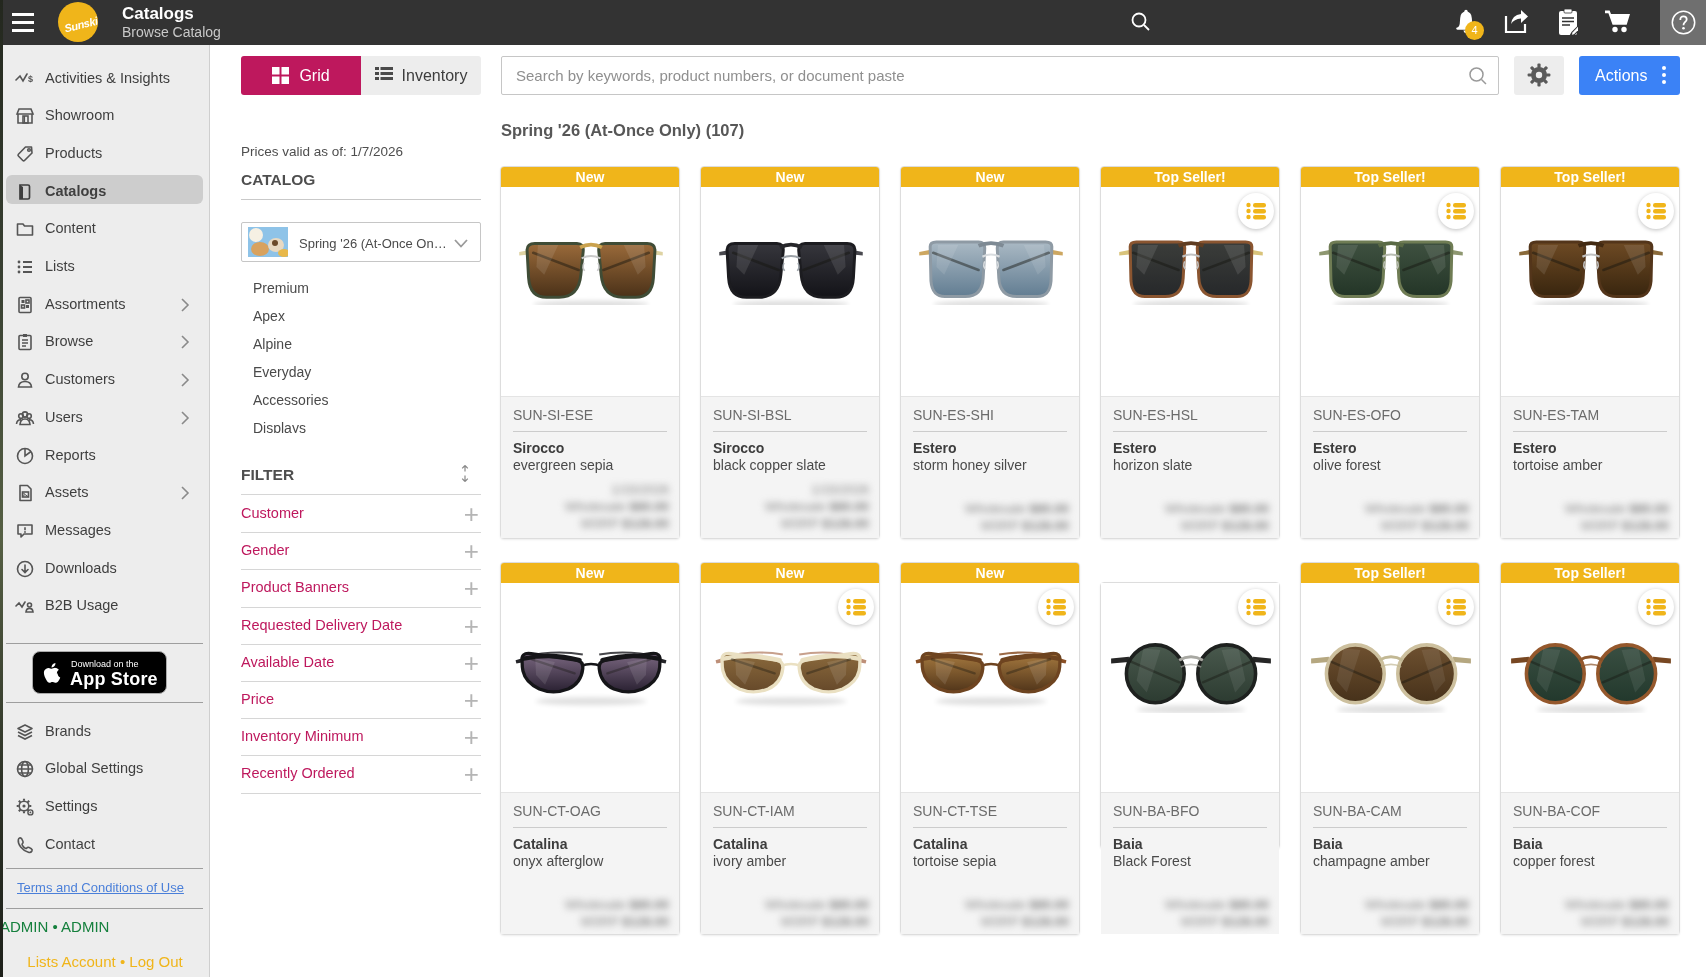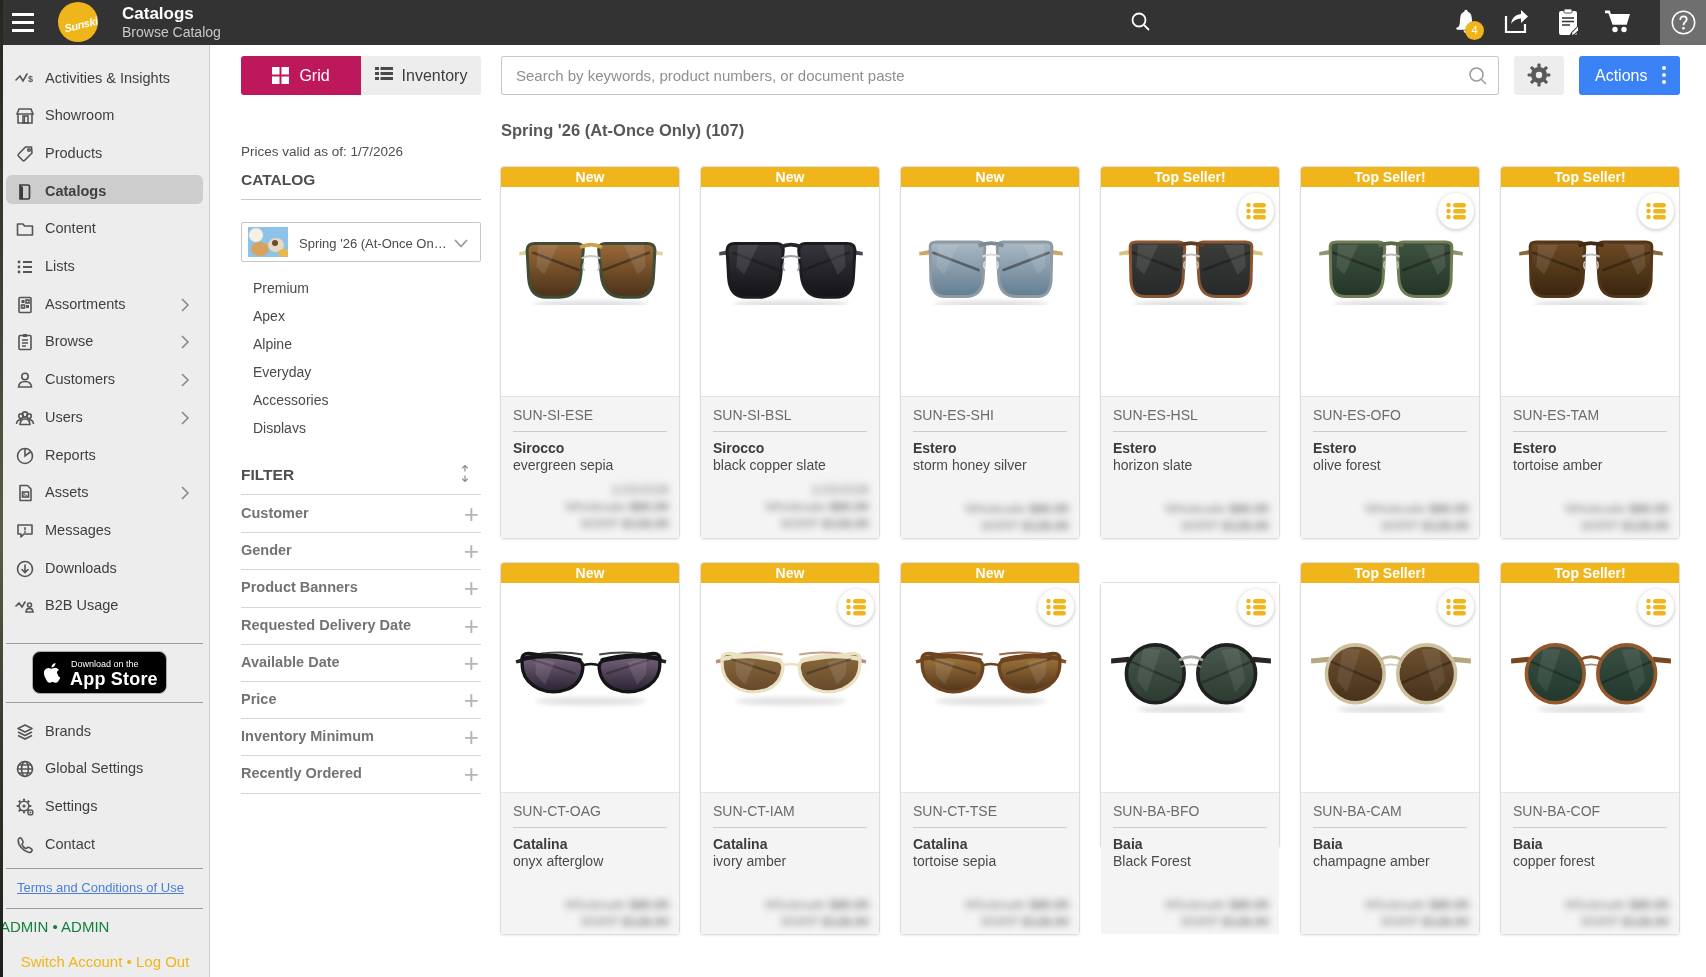--- a/index.html
+++ b/index.html
@@ -46,21 +46,21 @@
 .pricesvalid{position:absolute;left:241px;top:116px;color:#4e4e4e;font-size:13.5px;margin-top:28px;}
 
 .h-cat{position:absolute;left:241px;top:171px;color:#4e4e4e;font-size:15.5px;font-weight:bold;}
 .hr-cat{position:absolute;left:241px;top:199px;width:240px;border-top:1px solid #c9c9c9;}
 .dropdown{position:absolute;left:241px;top:222px;width:240px;height:40px;border:1px solid #c6c6c6;
  border-radius:2px;background:#fff;}
 .dropdown .txt{position:absolute;left:57px;top:13px;font-size:13px;color:#4a4a4a;}
 .cat-item{position:absolute;left:253px;width:200px;color:#4a4a4a;font-size:14px;}
 .h-filter{position:absolute;left:241px;top:466px;color:#4e4e4e;font-size:15.5px;font-weight:bold;}
 .frow{position:absolute;left:241px;width:240px;height:37px;}
-.frow .lb{position:absolute;left:0;top:10px;color:#737373;font-size:14.5px;font-weight:bold;}
+.frow .lb{position:absolute;left:0;top:10px;color:#be185d;font-size:14.5px;font-weight:normal;}
 .frow .pl{position:absolute;right:2px;top:4px;color:#b5b5b5;font-size:26px;font-weight:300;}
 .fdiv{position:absolute;left:241px;width:240px;border-top:1px solid #d6d6d6;}
 
 .gtitle{position:absolute;left:501px;top:121px;color:#575757;font-size:16.5px;font-weight:bold;}
 .card{position:absolute;width:180px;background:#fff;border:1px solid #ddd;border-radius:4px;
  box-shadow:0 1px 2px rgba(0,0,0,.08);}
 .banner{height:20px;background:#F0B51A;color:#fff;font-size:14px;font-weight:bold;
  text-align:center;line-height:20px;border-radius:3px 3px 0 0;}
 .imgarea{position:relative;height:209px;background:#fff;}
 .info{position:relative;height:142px;background:#F4F4F4;border-top:1px solid #e4e4e4;padding:10px 12px 0 12px;}
@@ -290,21 +290,21 @@
     <div class="mi" style="top:785px">
       <div class="ic"><svg class="" style="" width="20" height="20" viewBox="0 0 20 20">
           <path d="M4.5 3 Q6 2.5 6.8 4 L8 6.5 Q8.5 7.8 7.2 8.8 Q6.8 9.2 7.4 10.3 Q8.6 12.4 10.3 13.3 Q11.2 13.8 11.8 13 Q12.7 11.8 14 12.4 L16.3 13.7 Q17.7 14.5 16.9 16 Q15.7 18 13.4 17.3 Q8.8 16 5.7 12.1 Q2.8 8.3 3.3 4.9 Q3.5 3.4 4.5 3 Z" fill="none" stroke="#555" stroke-width="1.6" stroke-linejoin="round"></path>
         </svg></div>
       <div class="lb" style="">Contact</div>
     </div>
     <div class="sdiv" style="top:823px"></div>
     <div class="terms">Terms and Conditions of Use</div>
     <div class="sdiv" style="top:863px"></div>
     <div class="adminline">ADMIN • ADMIN</div>
-    <div class="switchline">Switch Account • Log Out</div>
+    <div class="switchline">Lists Account • Log Out</div>
   </div>
 <div style="position:absolute;left:0;top:0;width:3px;height:977px;z-index:60;background:linear-gradient(#23271e,#3a4233 30%,#566044 55%,#2e3327 80%,#1d201a)"></div>
 <div class="btn-grid"><svg class="" style="vertical-align:-3px;margin-right:10px" width="17" height="17" viewBox="0 0 17 17">
       <rect x="0" y="0" width="7.5" height="7.5" fill="#fff"></rect>
       <rect x="9.5" y="0" width="7.5" height="7.5" fill="#fff"></rect>
       <rect x="0" y="9.5" width="7.5" height="7.5" fill="#fff"></rect>
       <rect x="9.5" y="9.5" width="7.5" height="7.5" fill="#fff"></rect>
     </svg>Grid</div>
 <div class="btn-inv"><svg class="" style="vertical-align:-2px;margin-right:9px" width="18" height="16" viewBox="0 0 18 16">
       <rect x="0" y="0" width="4" height="3" fill="#4a4a4a"></rect>

